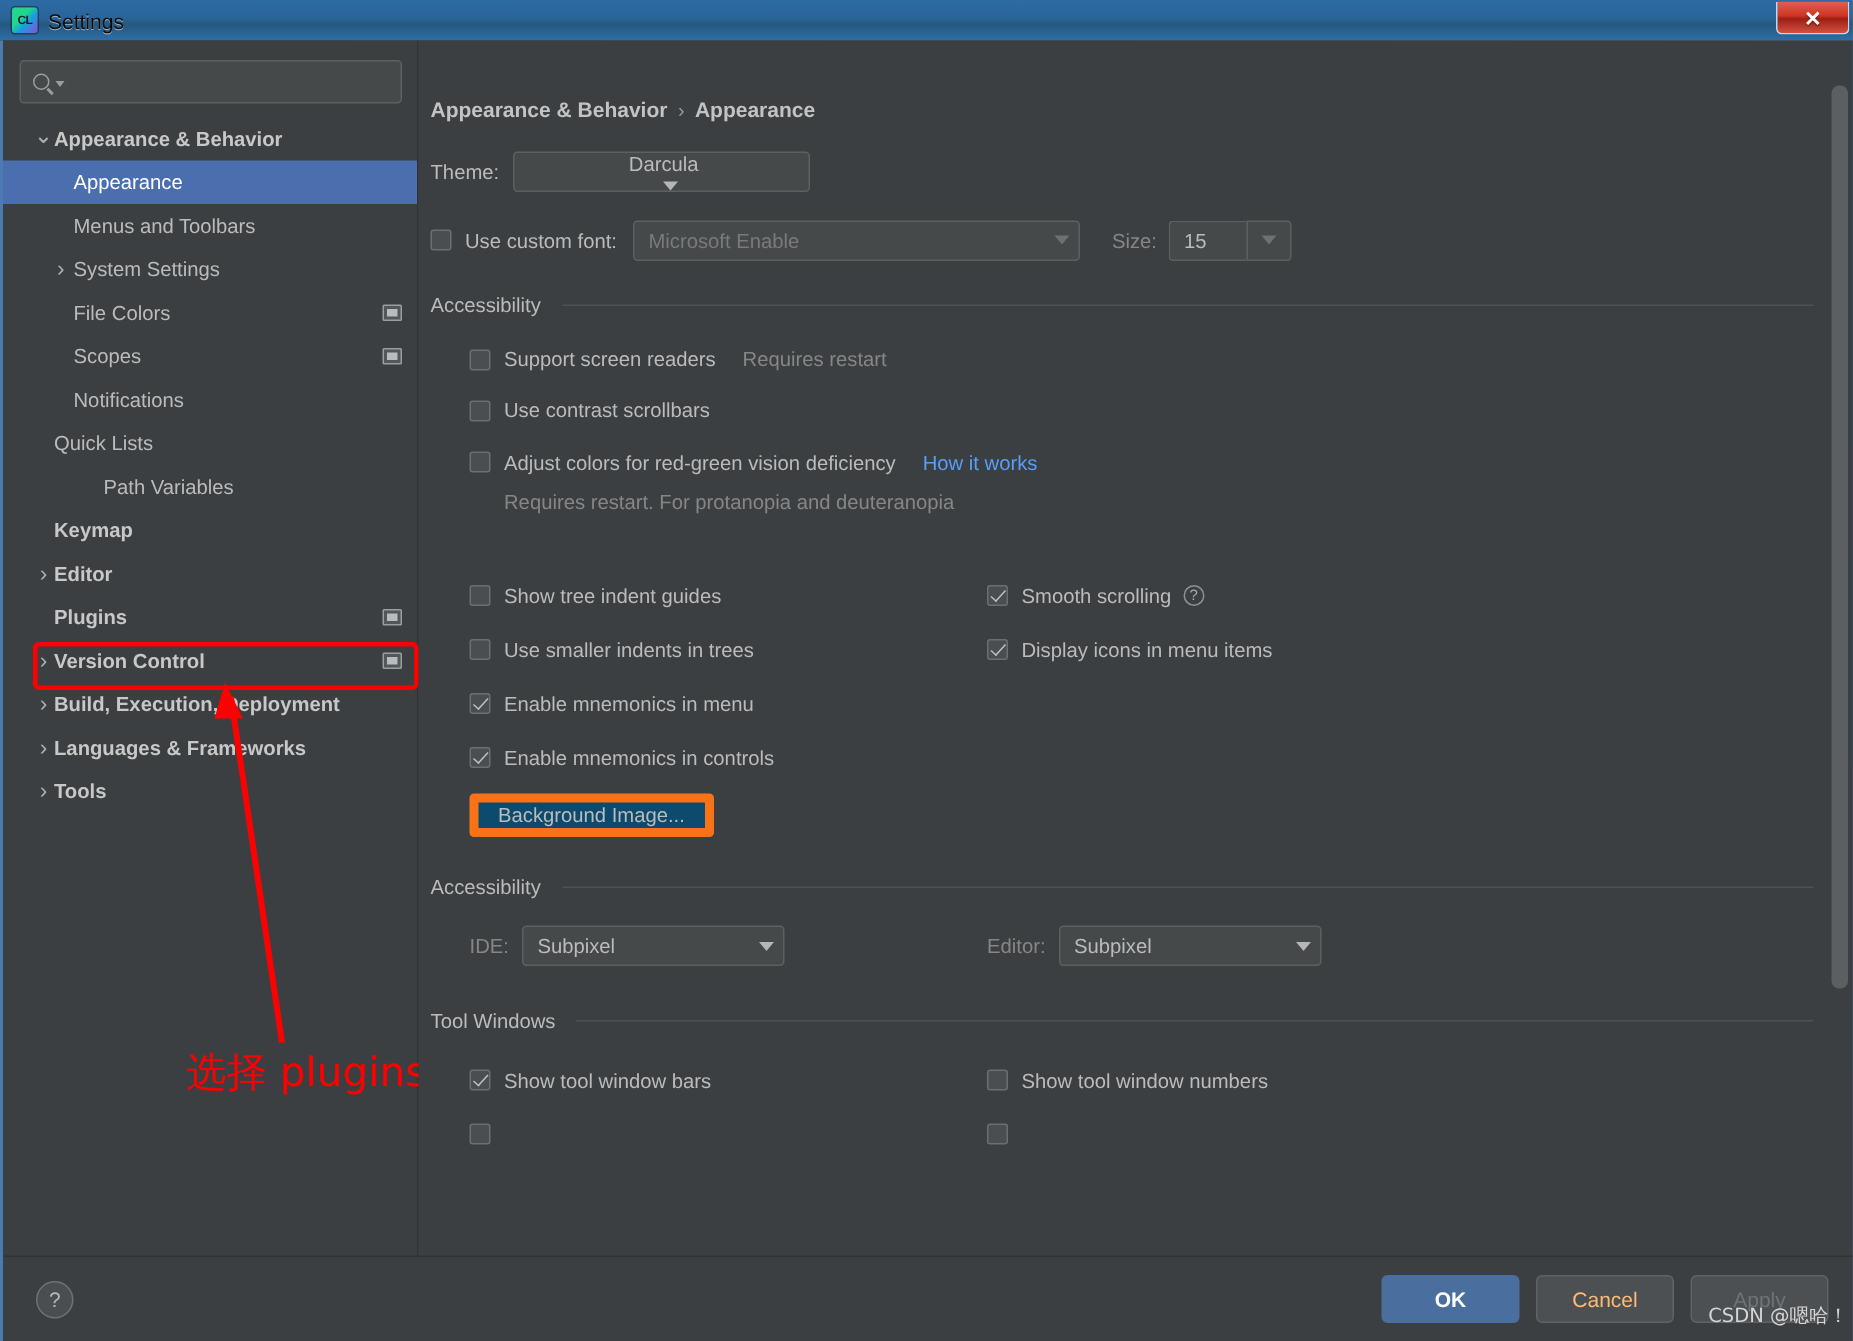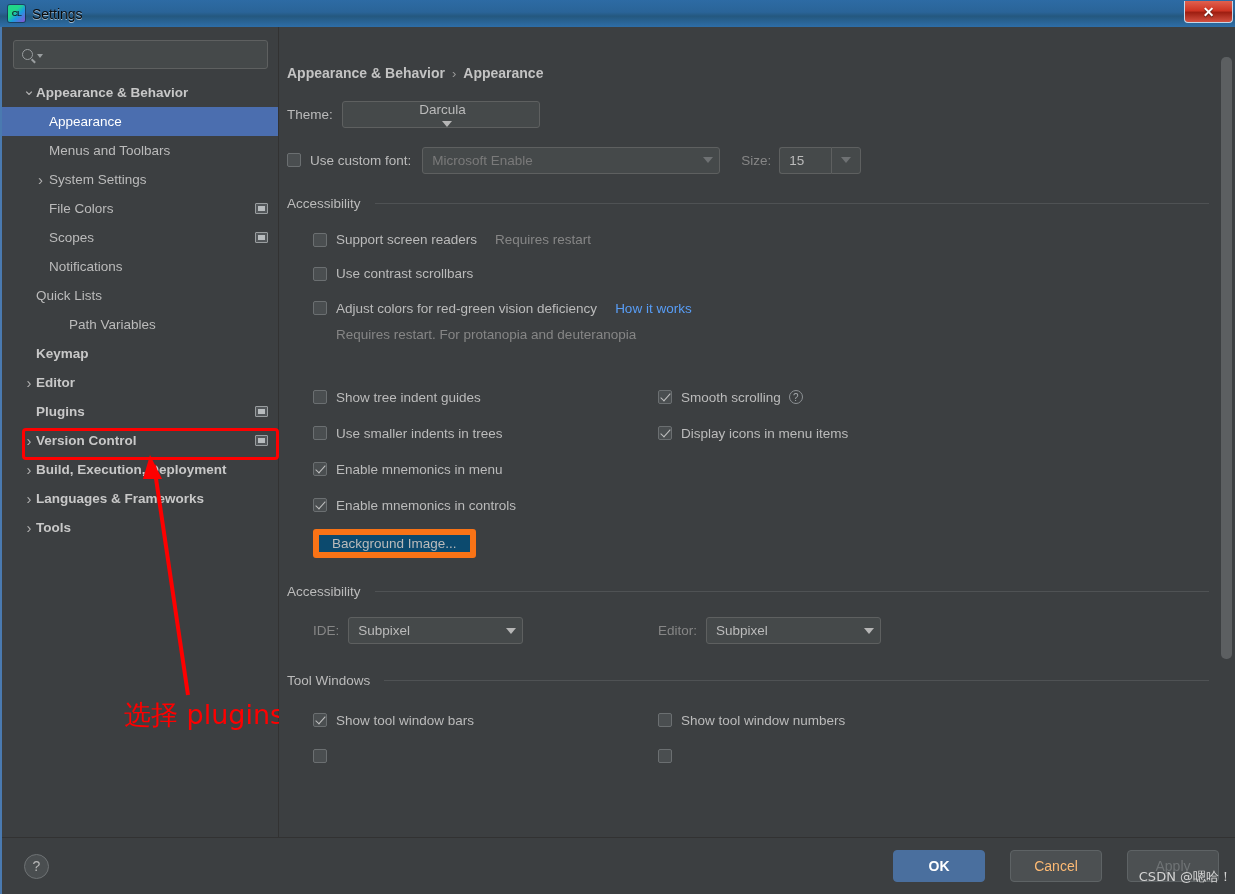--- a/index.html
+++ b/index.html
@@ -193,21 +193,21 @@
   
   #footer {
     height: 57px; background: #3c3f41; border-top: 1px solid #323232;
     display: flex; align-items: center; padding: 0 16px 0 22px; position: relative;
   }
   #help-btn {
     width: 25px; height: 25px; border-radius: 50%; border: 1px solid #6e7274;
     background: #4a4e50; color: #b8b8b8; font-size: 14px;
     display: flex; align-items: center; justify-content: center;
   }
-  #footer-actions { margin-left: auto; display: flex; align-items: center; gap: 25px; }
+  #footer-actions { margin-left: auto; display: flex; align-items: center; gap: 11px; }
   .dlg-btn {
     height: 32px; min-width: 92px; border-radius: 4px; font-size: 14px;
     display: inline-flex; align-items: center; justify-content: center;
     font-family: inherit; border: 1px solid #5e6365; background: #4c5052; color: #fdba74;
   }
   .dlg-btn.primary { background: #4a6f9e; border-color: #4a6f9e; color: #ffffff; font-weight: bold; }
   .dlg-btn.disabled { color: #6f7375; }
   #watermark {
     position: absolute; right: 3px; bottom: 8px; color: #d4d4d4; font-size: 13px;
     font-family: "DejaVu Sans", sans-serif; white-space: nowrap;

